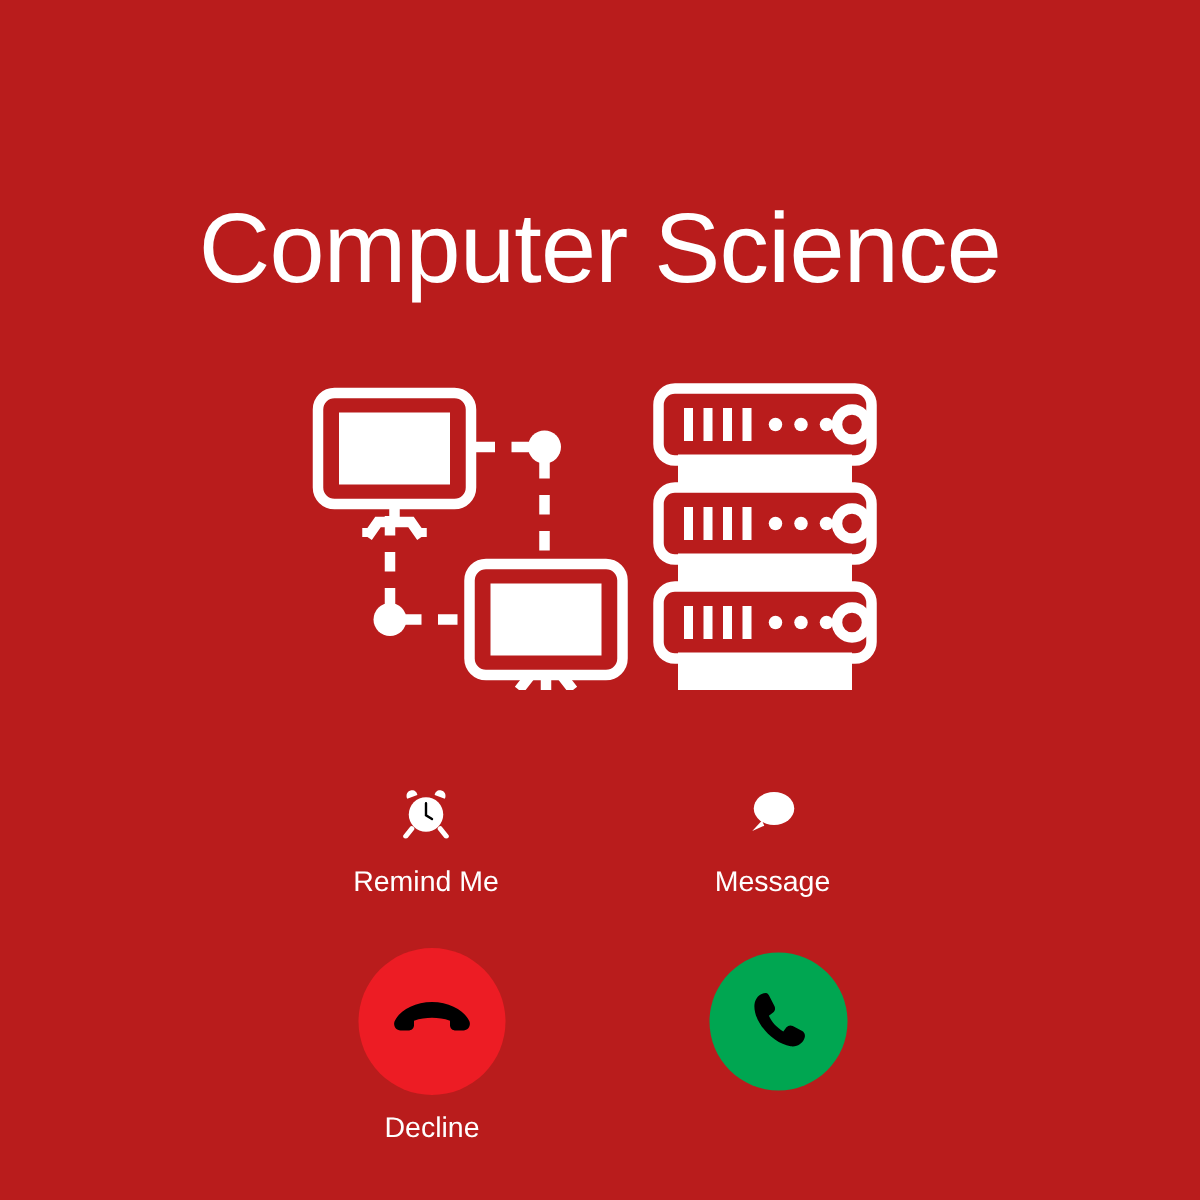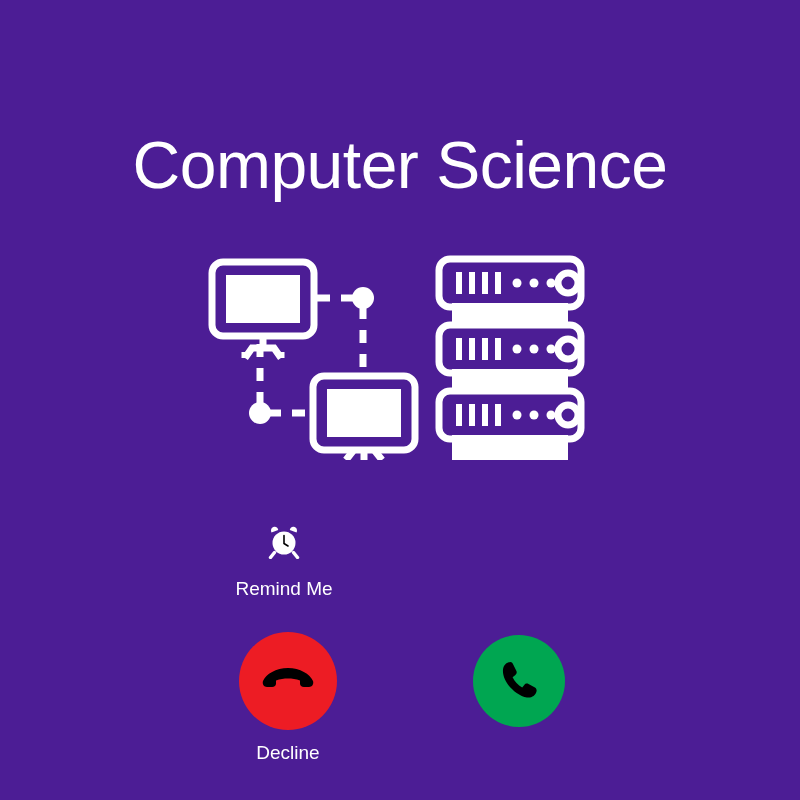--- a/index.html
+++ b/index.html
@@ -13,21 +13,21 @@
     overflow: hidden;
     font-family: "Liberation Sans", sans-serif;
     color: #ffffff;
     -webkit-font-smoothing: antialiased;
   }
 
   .call-screen {
     position: relative;
     width: 800px;
     height: 800px;
-    background: #4c1d95;
+    background: #b91c1c;
   }
 
   
   .caller-name {
     position: absolute;
     top: 124px;
     left: 0;
     width: 800px;
     text-align: center;
     font-size: 66px;
@@ -225,20 +225,29 @@
 
           <path d="M17 10.5 L17 18.5 L21 21" stroke="#000000" stroke-width="1.6" fill="none" stroke-linecap="round"></path>
 
           <path d="M7.5 27.5 L3.5 32.5" stroke="#ffffff" stroke-width="3.4" stroke-linecap="round"></path>
           <path d="M26.5 27.5 L30.5 32.5" stroke="#ffffff" stroke-width="3.4" stroke-linecap="round"></path>
         </svg>
       </span>
       <span class="sec-label">Remind Me</span>
     </div>
 
+    <div class="secondary-action right">
+      <span class="sec-icon">
+        <svg width="34" height="32" viewBox="0 0 34 32" xmlns="http://www.w3.org/2000/svg" aria-hidden="true">
+          <ellipse cx="18" cy="14" rx="13.5" ry="11" fill="#ffffff"></ellipse>
+          <path d="M10 22 L3.5 29 L11.5 25.5 Z" fill="#ffffff"></path>
+        </svg>
+      </span>
+      <span class="sec-label">Message</span>
+    </div>
   </div>
 
   <div class="primary-actions">
 
     <div class="primary-action decline">
       <div class="call-btn decline-btn">
         <span>
           <svg width="54" height="30" viewBox="0 0 54 30" xmlns="http://www.w3.org/2000/svg" aria-hidden="true">
             <path d="M27 2 C15 2 5 8 2 15 C1 18 3 21 6 21 L11 21 C13.5 21 15 19.5 15 17.5 L15 14.5 C19 13 23 12.5 27 12.5 C31 12.5 35 13 39 14.5 L39 17.5 C39 19.5 40.5 21 43 21 L48 21 C51 21 53 18 52 15 C49 8 39 2 27 2 Z" fill="#000000"></path>
           </svg>

